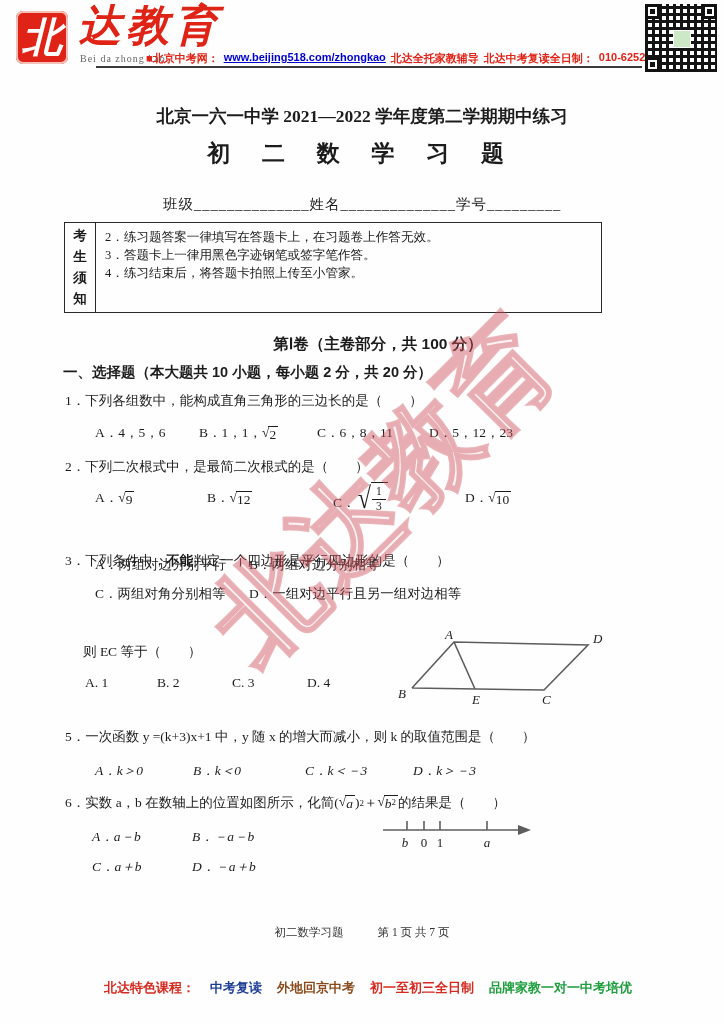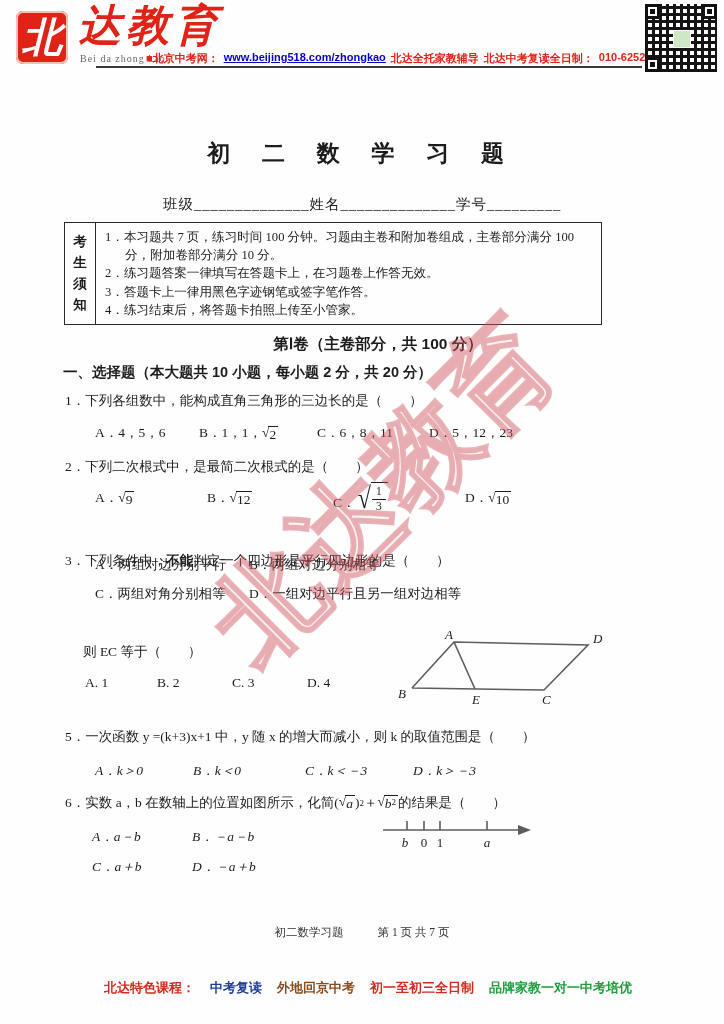--- a/index.html
+++ b/index.html
@@ -103,34 +103,34 @@
     <span class="red">010-62526900</span>
   </div>
   <div class="hdr-rule"></div>
   <div class="qr">
     <div class="qr-f tl"></div>
     <div class="qr-f tr"></div>
     <div class="qr-f bl"></div>
     <div class="qr-c"></div>
   </div>
 
+  <div class="title1">北京一六一中学 2021—2022 学年度第二学期期中练习</div>
   <div class="title2">初 二 数 学 习 题</div>
   <div class="fields">
     <span>班级</span><span>______________</span><span>姓名</span><span>______________</span><span>学号</span><span>_________</span>
   </div>
 
   <div class="notice">
     <div class="notice-label">
       <span>考</span>
       <span>生</span>
       <span>须</span>
       <span>知</span>
     </div>
     <div class="notice-body">
-      <div>1．本习题共 7 页，练习时间 100 分钟。习题由主卷和附加卷组成，主卷部分满分 100 分，附加卷部分满分 10 分。</div>
       <div>2．练习题答案一律填写在答题卡上，在习题卷上作答无效。</div>
       <div>3．答题卡上一律用黑色字迹钢笔或签字笔作答。</div>
       <div>4．练习结束后，将答题卡拍照上传至小管家。</div>
     </div>
   </div>
 
   <div class="volume">第Ⅰ卷（主卷部分，共 100 分）</div>
   <div class="part">一、选择题（本大题共 10 小题，每小题 2 分，共 20 分）</div>
 
   <div class="q" style="top:392px">1．下列各组数中，能构成直角三角形的三边长的是（　　）</div>

